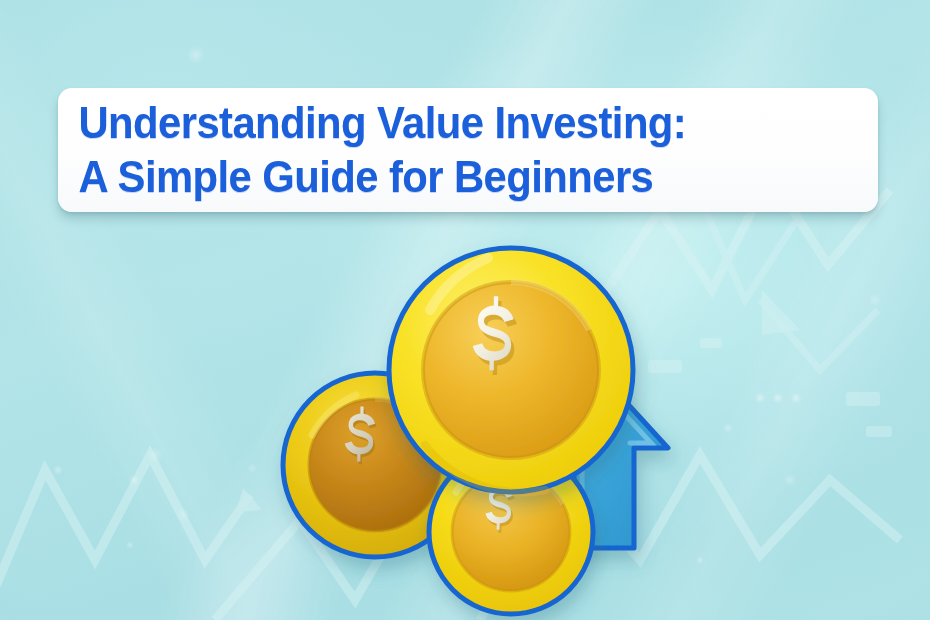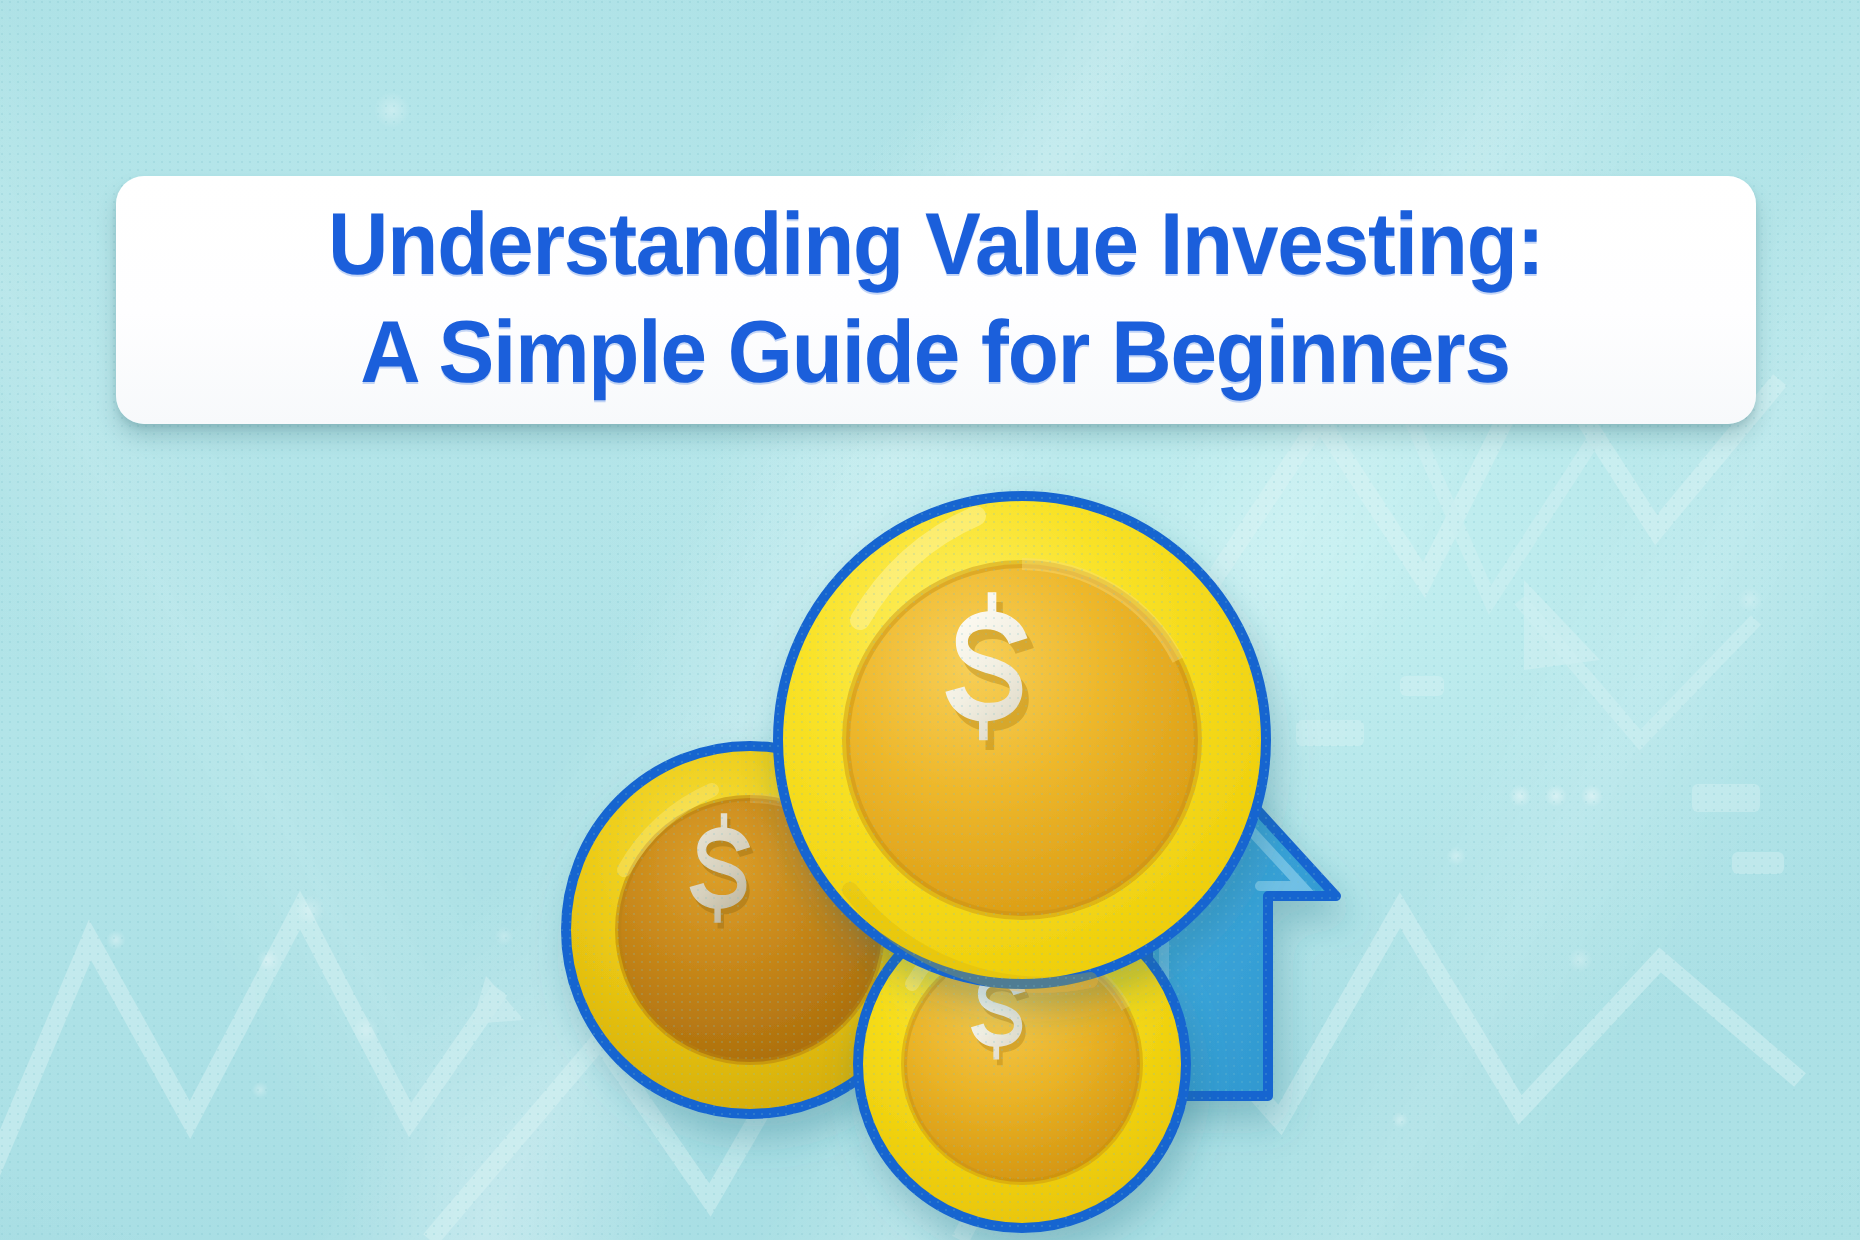--- a/index.html
+++ b/index.html
@@ -89,21 +89,20 @@
     top: 88px;
     width: 820px;
     height: 124px;
     background: linear-gradient(180deg, #ffffff 0%, #fefeff 55%, #f7f9fb 100%);
     border-radius: 14px;
     box-shadow:
       0 7px 10px rgba(40,90,100,.22),
       0 2px 3px rgba(40,90,100,.14);
     display: flex;
     flex-direction: column;
-    align-items: center;
     justify-content: center;
   }
   .title-line {
     color: #1b5fdb;
     font-weight: 700;
     font-size: 44px;
     line-height: 54px;
     letter-spacing: -0.6px;
     white-space: nowrap;
     transform: scaleX(.95);

